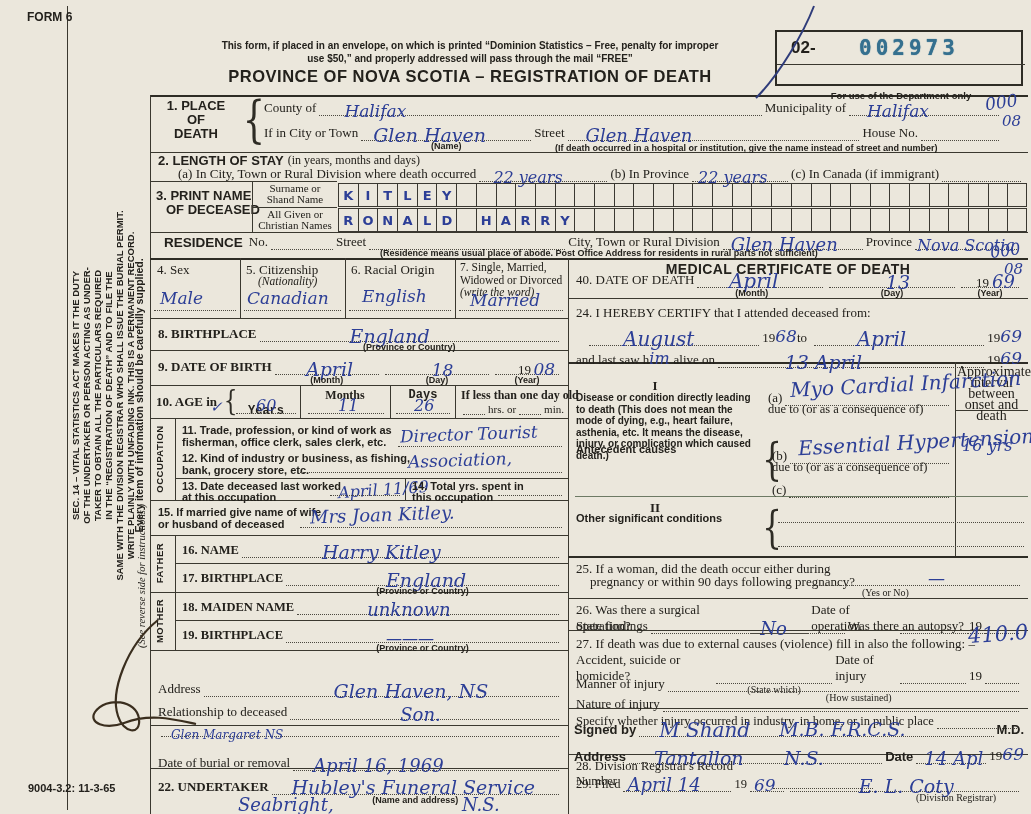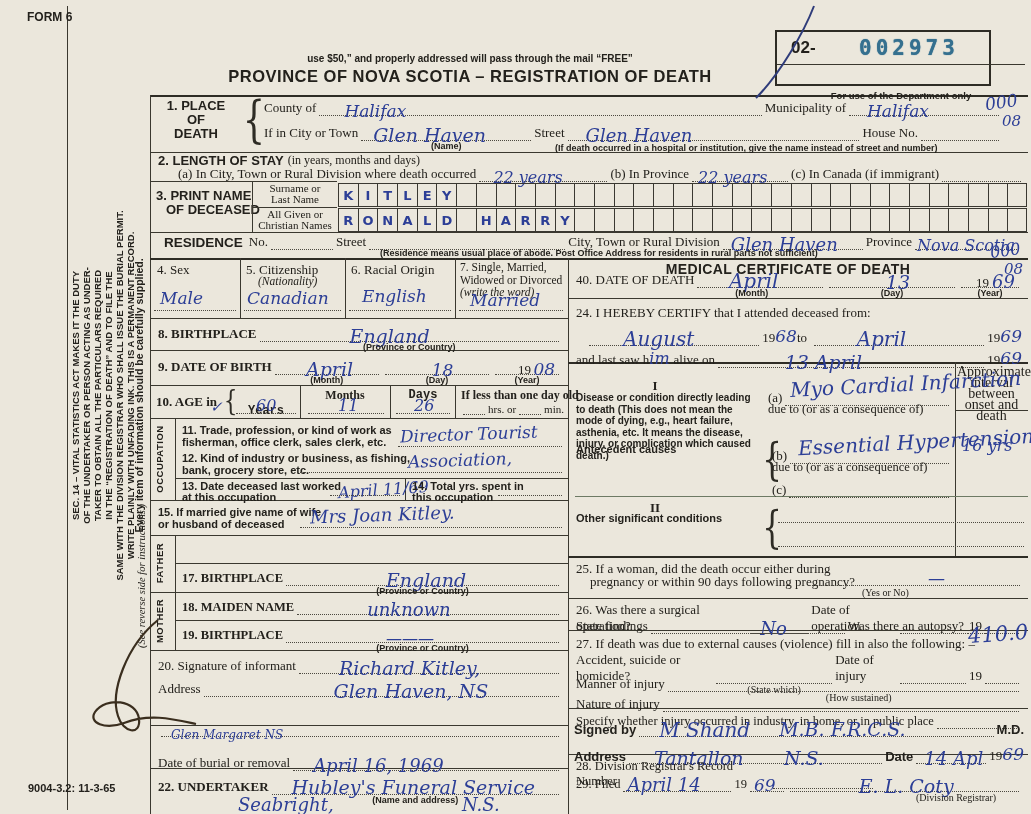--- a/index.html
+++ b/index.html
@@ -73,24 +73,25 @@
   <div class="abs vl" style="left:955px;top:362px;height:194px"></div>
   <div class="abs hl" style="left:955px;top:410px;width:73px"></div>
   <div class="abs hl" style="left:575px;top:496px;width:453px;border-top-color:#6d7a64"></div>
   <div class="abs hl2" style="left:568px;top:556px;width:460px"></div>
   <div class="abs hl" style="left:568px;top:598px;width:460px"></div>
   <div class="abs hl" style="left:568px;top:630px;width:460px"></div>
   <div class="abs hl" style="left:568px;top:708px;width:460px"></div>
   <div class="abs hl" style="left:568px;top:754px;width:460px"></div>
 
   <div class="abs sans b s12" style="left:27px;top:10px">FORM 6</div>
+  <div class="abs sans b s10 c" style="left:185px;top:40px;width:570px">This form, if placed in an envelope, on which is printed “Dominion Statistics – Free, penalty for improper</div>
   <div class="abs sans b s10 c" style="left:185px;top:53px;width:570px">use $50,” and properly addressed will pass through the mail “FREE”</div>
   <div class="abs sans b c" style="left:185px;top:67px;width:570px;font-size:16.5px;letter-spacing:.5px">PROVINCE OF NOVA SCOTIA – REGISTRATION OF DEATH</div>
 
-  <div class="abs" style="left:775px;top:30px;width:216px;height:56px;border:2.2px solid #2e2c25">
+  <div class="abs" style="left:775px;top:30px;width:248px;height:56px;border:2.2px solid #2e2c25">
     <div class="abs hl" style="left:0;top:32px;width:248px"></div>
     <span class="abs sans b" style="left:14px;top:6px;font-size:17px">02-</span>
     <span class="abs stamp" style="left:82px;top:4px">002973</span>
   </div>
   <div class="abs sans b c" style="left:775px;top:90px;width:252px;font-size:9.5px">For use of the Department only</div>
   <svg class="abs" style="left:744px;top:2px" width="90" height="100" viewBox="0 0 90 100">
     <path d="M70,4 C60,30 36,72 12,96" fill="none" stroke="#2f3c7a" stroke-width="2"></path>
   </svg>
 
   <div class="abs rot" style="left:70px;top:648px;width:505px">
@@ -161,21 +162,21 @@
   </div>
 
   <div class="abs sans b s13" style="left:156px;top:189px;line-height:14px">
     <div>3. PRINT NAME</div>
     <div style="margin-left:10px">OF DECEASED</div>
   </div>
   <div class="abs vl" style="left:252px;top:181px;height:51px"></div>
   <div class="abs hl" style="left:252px;top:207px;width:85px"></div>
   <div class="abs c s11" style="left:254px;top:183px;width:82px;line-height:11px">
     <div>Surname or</div>
-    <div>Last Name</div>
+    <div>Shand Name</div>
   </div>
   <div class="abs c s11" style="left:254px;top:209px;width:82px;line-height:11px">
     <div>All Given or</div>
     <div>Christian Names</div>
   </div>
   <div id="surname-boxes" class="lrow" style="left:338px;top:183px">
       <div class="lbox">K</div>
       <div class="lbox">I</div>
       <div class="lbox">T</div>
       <div class="lbox">L</div>
@@ -359,20 +360,26 @@
   <div class="abs" style="left:498px;top:495px;width:64px;border-bottom:1.5px dotted #4c4940"></div>
 
   <div class="abs sans b s11" style="left:158px;top:506px;line-height:12px">
     <div>15. If married give name of wife</div>
     <div>or husband of deceased</div>
   </div>
   <span class="abs hw" style="left:310px;top:504px;font-size:18px;transform:rotate(-2deg)">Mrs Joan Kitley.</span>
   <div class="abs" style="left:300px;top:527px;width:262px;border-bottom:1.5px dotted #4c4940"></div>
 
   <div class="abs rot sans b c" style="left:154px;top:589px;width:52px;font-size:9.5px;letter-spacing:.5px">FATHER</div>
+  <div class="abs f s125" style="left:182px;top:543px;width:380px">
+    <span class="b">16. NAME</span>
+    <span class="dots">
+        <span class="hw hwa" style="left:80px;font-size:19px">Harry Kitley</span>
+      </span>
+  </div>
   <div class="abs f s125" style="left:182px;top:571px;width:380px">
     <span class="b">17. BIRTHPLACE</span>
     <span class="dots">
       <span class="hw hwa" style="left:100px;font-size:19px">England</span>
       <span class="cap capa" style="left:50%;transform:translateX(-50%)">(Province or Country)</span>
     </span>
   </div>
   <div class="abs rot sans b c" style="left:154px;top:647px;width:52px;font-size:9.5px;letter-spacing:.5px">MOTHER</div>
   <div class="abs f s125" style="left:182px;top:600px;width:380px">
     <span class="b">18. MAIDEN NAME</span>
@@ -381,30 +388,30 @@
       </span>
   </div>
   <div class="abs f s125" style="left:182px;top:628px;width:380px">
     <span class="b">19. BIRTHPLACE</span>
     <span class="dots">
       <span class="hw hwa" style="left:100px;font-size:16px">———</span>
       <span class="cap capa" style="left:50%;transform:translateX(-50%)">(Province or Country)</span>
     </span>
   </div>
 
-  <div class="abs f s13" style="left:158px;top:658px;width:404px">
-    <span>20. Signature of informant</span>
-    <span class="dots">
-        <span class="hw hwa" style="left:40px;font-size:19px">Richard Kitley,</span>
-      </span>
-  </div>
   <div class="abs f s13" style="left:158px;top:681px;width:404px">
     <span>Address</span>
     <span class="dots">
         <span class="hw hwa" style="left:130px;font-size:19px">Glen Haven, NS</span>
+      </span>
+  </div>
+  <div class="abs f s13" style="left:158px;top:704px;width:404px">
+    <span>Relationship to deceased</span>
+    <span class="dots">
+        <span class="hw hwa" style="left:110px;font-size:18px">Son.</span>
       </span>
   </div>
 
   <div class="abs f s13" style="left:158px;top:733px;width:404px">
     <span class="dots">
         <span class="hw hwa" style="left:10px;font-size:12px">Glen Margaret NS</span>
       </span>
   </div>
   <div class="abs f s13" style="left:158px;top:755px;width:404px">
     <span>Date of burial or removal</span>

